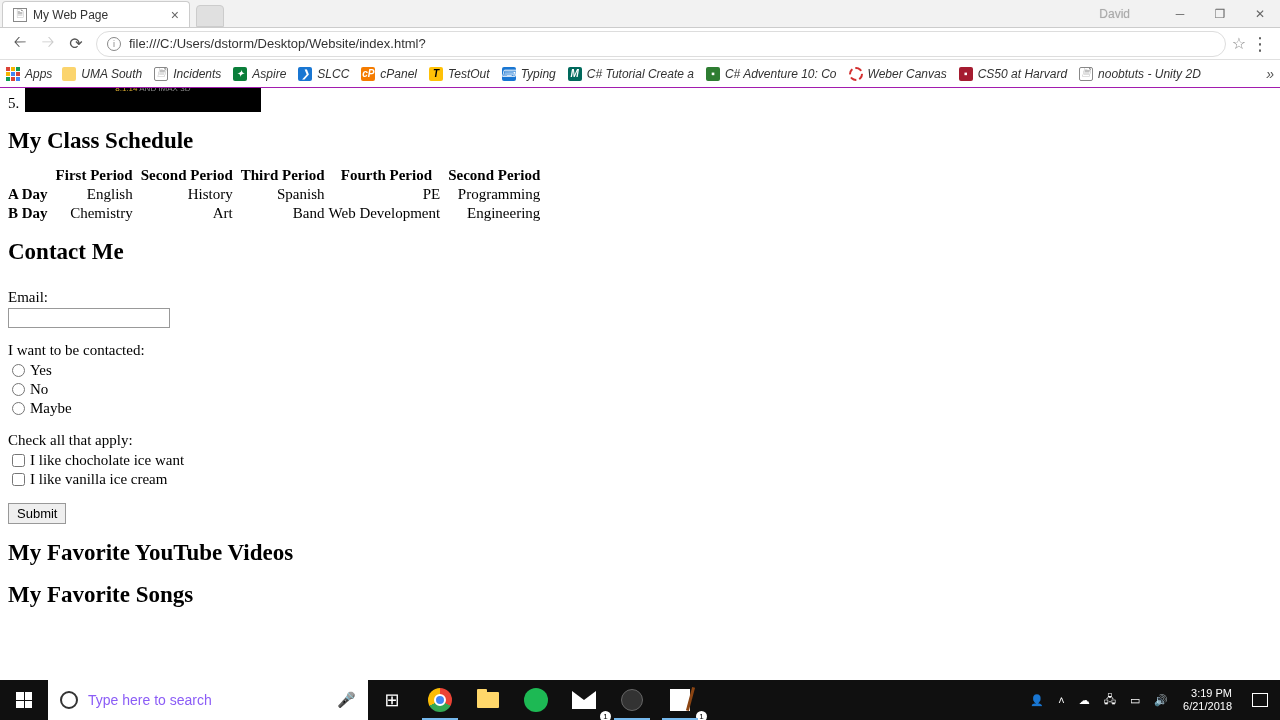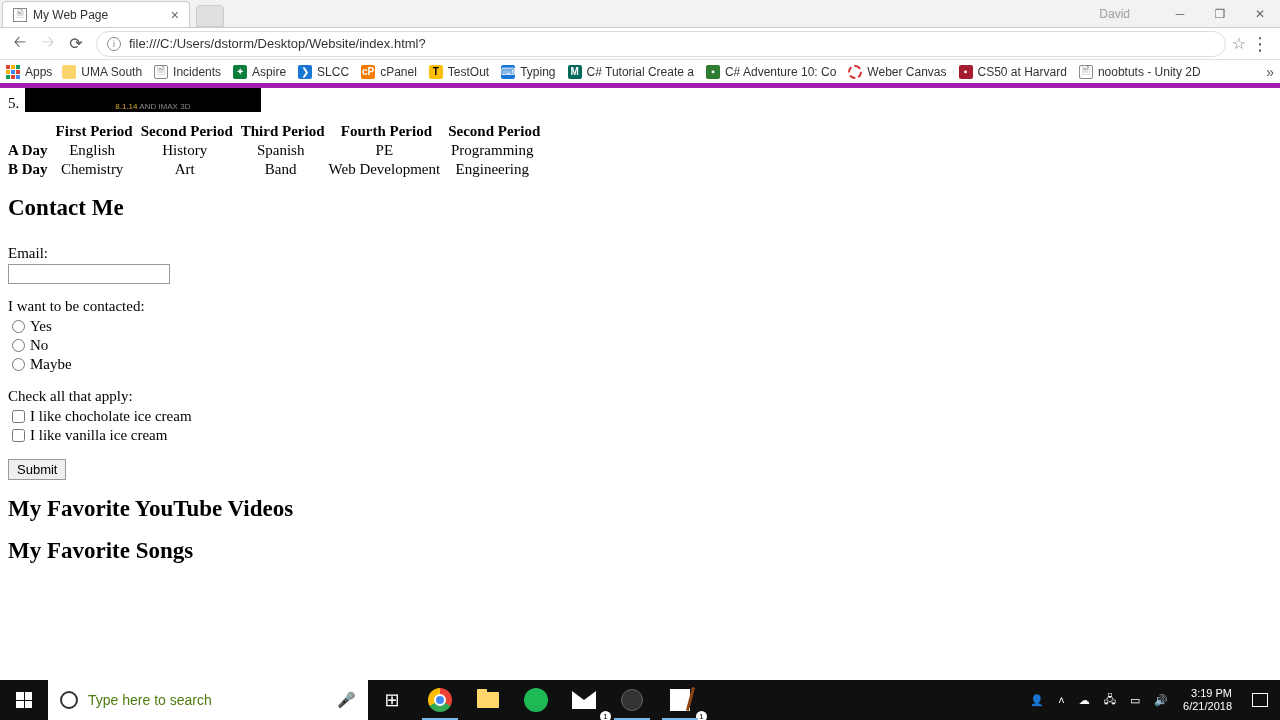--- a/index.html
+++ b/index.html
@@ -18,21 +18,21 @@
     .win-btn { width: 40px; height: 26px; display: flex; align-items: center; justify-content: center; color: #666; font-size: 12px; cursor: pointer; }
     
     .address-bar { height: 32px; display: flex; align-items: center; padding: 0 6px; background: #fff; border-bottom: 1px solid #e0e0e0; }
     .nav-btn { width: 28px; height: 28px; display: flex; align-items: center; justify-content: center; color: #555; cursor: pointer; font-size: 16px; }
     .nav-btn.disabled { color: #ccc; }
     .url-field { flex: 1; height: 26px; border: 1px solid #ddd; border-radius: 13px; display: flex; align-items: center; padding: 0 10px; margin: 0 6px; font-family: 'Segoe UI', sans-serif; font-size: 13px; color: #333; }
     .url-info-icon { width: 14px; height: 14px; border: 1px solid #888; border-radius: 50%; display: flex; align-items: center; justify-content: center; font-size: 9px; color: #888; margin-right: 8px; }
     .star-icon { font-size: 16px; color: #888; cursor: pointer; }
     .menu-dots { width: 28px; display: flex; align-items: center; justify-content: center; color: #555; font-size: 18px; cursor: pointer; }
     
-    .bookmarks-bar { height: 28px; display: flex; align-items: center; padding: 0 6px; background: #fff; border-bottom: 5px solid #a21caf; font-family: 'Segoe UI', sans-serif; font-size: 12px; color: #333; }
+    .bookmarks-bar { height: 28px; display: flex; align-items: center; padding: 0 6px; background: #fff; border-bottom: 1px solid #a21caf; font-family: 'Segoe UI', sans-serif; font-size: 12px; color: #333; font-style: italic; }
     .apps-btn { display: flex; align-items: center; margin-right: 10px; cursor: pointer; }
     .apps-grid { width: 14px; height: 14px; display: grid; grid-template-columns: repeat(3,1fr); grid-template-rows: repeat(3,1fr); gap: 1px; margin-right: 5px; }
     .apps-grid span { background: #db4437; }
     .apps-grid span:nth-child(2),.apps-grid span:nth-child(4) { background: #f4b400; }
     .apps-grid span:nth-child(3),.apps-grid span:nth-child(7) { background: #0f9d58; }
     .apps-grid span:nth-child(5),.apps-grid span:nth-child(9) { background: #4285f4; }
     .bookmark { display: flex; align-items: center; margin-right: 12px; cursor: pointer; white-space: nowrap; }
     .bm-icon { width: 14px; height: 14px; margin-right: 5px; display: flex; align-items: center; justify-content: center; font-size: 10px; border-radius: 2px; }
     .bm-icon.folder { background: #fbd46d; }
     .bm-icon.doc { border: 1px solid #888; color: #888; }
@@ -49,47 +49,47 @@
     
     .page-content { height: 598px; overflow-y: scroll; padding: 0 8px; position: relative; }
     .page-content::-webkit-scrollbar { width: 16px; }
     .page-content::-webkit-scrollbar-track { background: #f1f1f1; }
     .page-content::-webkit-scrollbar-thumb { background: #c1c1c1; }
     .page-content::-webkit-scrollbar-button { background: #f1f1f1; height: 16px; }
     
     .ol-item { display: flex; align-items: flex-end; margin-bottom: 10px; }
     .ol-num { margin-right: 6px; font-size: 15px; }
     .dark-box { width: 236px; height: 24px; background: #000; position: relative; }
-    .dark-box-text { position: absolute; bottom: 1px; left: 90px; font-size: 8px; font-family: Arial; }
+    .dark-box-text { position: absolute; bottom: 19px; left: 90px; font-size: 8px; font-family: Arial; }
     .dark-box-text .gold { color: #d4a830; }
     .dark-box-text .gray { color: #888; }
     
     h2 { font-size: 23px; font-weight: bold; margin: 16px 0 12px; }
     
     table { border-collapse: collapse; }
-    th, td { text-align: center; padding: 1px 4px 1px 0; font-size: 15px; }
+    th, td { text-align: right; padding: 1px 4px 1px 0; font-size: 15px; }
     th { font-weight: bold; text-align: center; padding: 1px 4px; }
     td.row-header { font-weight: bold; padding-right: 4px; }
     
     .form-section { margin-top: 24px; }
     .email-label { display: block; margin-bottom: 2px; font-size: 15px; }
     input[type="text"] { width: 162px; height: 20px; border: 1px solid #999; font-family: Arial; font-size: 13px; padding: 1px 3px; }
     .field-label { font-size: 15px; margin-top: 14px; margin-bottom: 2px; }
     .option-row { font-size: 15px; line-height: 19px; display: flex; align-items: center; }
     input[type="radio"], input[type="checkbox"] { margin-right: 5px; margin-left: 4px; }
     button.submit { margin-top: 14px; padding: 2px 8px; font-family: Arial; font-size: 13px; background: #efefef; border: 1px solid #999; cursor: pointer; }
     
     
     .taskbar { position: fixed; bottom: 0; left: 0; right: 0; height: 40px; background: #101010; display: flex; align-items: center; font-family: 'Segoe UI', sans-serif; }
     .start-btn { width: 48px; height: 40px; display: flex; align-items: center; justify-content: center; cursor: pointer; }
     .win-logo { width: 16px; height: 16px; display: grid; grid-template-columns: 1fr 1fr; grid-template-rows: 1fr 1fr; gap: 1px; }
     .win-logo span { background: #fff; }
     .search-box { width: 320px; height: 40px; background: #fff; display: flex; align-items: center; padding: 0 12px; }
     .search-circle { width: 18px; height: 18px; border: 2px solid #333; border-radius: 50%; margin-right: 10px; }
-    .search-text { color: #4d7c0f; font-size: 14px; flex: 1; }
+    .search-text { color: #8b5cf6; font-size: 14px; flex: 1; }
     .mic-icon { color: #333; font-size: 15px; }
     .task-icon { width: 48px; height: 40px; display: flex; align-items: center; justify-content: center; cursor: pointer; color: #fff; font-size: 18px; position: relative; }
     .chrome-circ { width: 24px; height: 24px; border-radius: 50%; background: conic-gradient(#ea4335 0 120deg, #34a853 120deg 240deg, #fbbc05 240deg 360deg); position: relative; }
     .chrome-circ::after { content: ''; position: absolute; top: 6px; left: 6px; width: 12px; height: 12px; background: #4285f4; border-radius: 50%; border: 2px solid #fff; box-sizing: border-box; }
     .folder-ico { width: 22px; height: 16px; background: #ffd76a; border-radius: 1px; position: relative; }
     .folder-ico::before { content: ''; position: absolute; top: -3px; left: 0; width: 10px; height: 4px; background: #ffd76a; border-radius: 1px 1px 0 0; }
     .spotify-ico { width: 24px; height: 24px; border-radius: 50%; background: #1db954; }
     .mail-ico { width: 24px; height: 18px; background: #fff; position: relative; }
     .mail-ico::after { content: ''; position: absolute; top: 0; left: 0; right: 0; height: 0; border-left: 12px solid transparent; border-right: 12px solid transparent; border-top: 9px solid #101010; }
     .obs-ico { width: 22px; height: 22px; border-radius: 50%; background: #333; border: 1px solid #666; }
@@ -202,20 +202,21 @@
 </div>
 
 <div class="page-content">
   <div class="ol-item">
     <span class="ol-num">5.</span>
     <div class="dark-box">
       <div class="dark-box-text"><span class="gold">8.1.14</span> <span class="gray">AND IMAX 3D</span></div>
     </div>
   </div>
 
+  <h2>My Class Schedule</h2>
 
   <table>
     <tbody>
         <tr>
       <th></th>
       <th>First Period</th>
       <th>Second Period</th>
       <th>Third Period</th>
       <th>Fourth Period</th>
       <th>Second Period</th>
@@ -255,21 +256,21 @@
         <span>No</span>
       </div>
     <div class="option-row">
         <input type="radio" name="c" style="">
         <span>Maybe</span>
       </div>
     
     <div class="field-label">Check all that apply:</div>
     <div class="option-row">
         <input type="checkbox" style="">
-        <span>I like chocholate ice cream</span>
+        <span>I like chocholate ice want</span>
       </div>
     <div class="option-row">
         <input type="checkbox" style="">
         <span>I like vanilla ice cream</span>
       </div>
     
     <button class="submit">Submit</button>
   </div>
 
   <h2>My Favorite YouTube Videos</h2>

